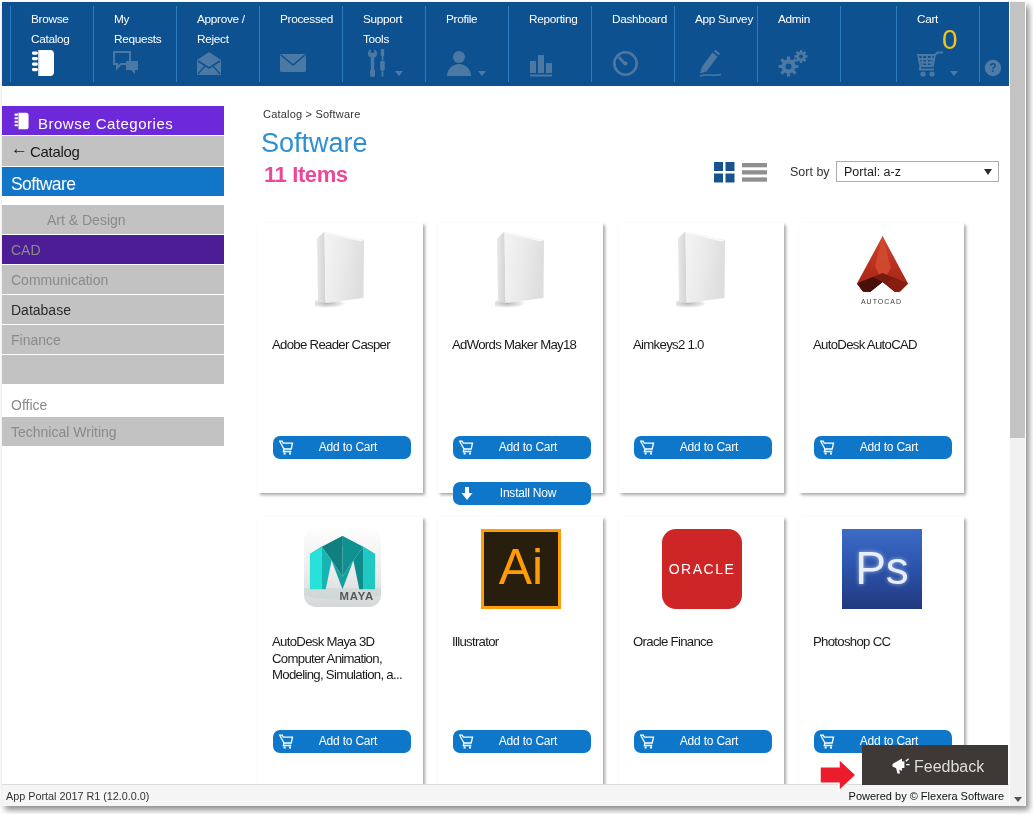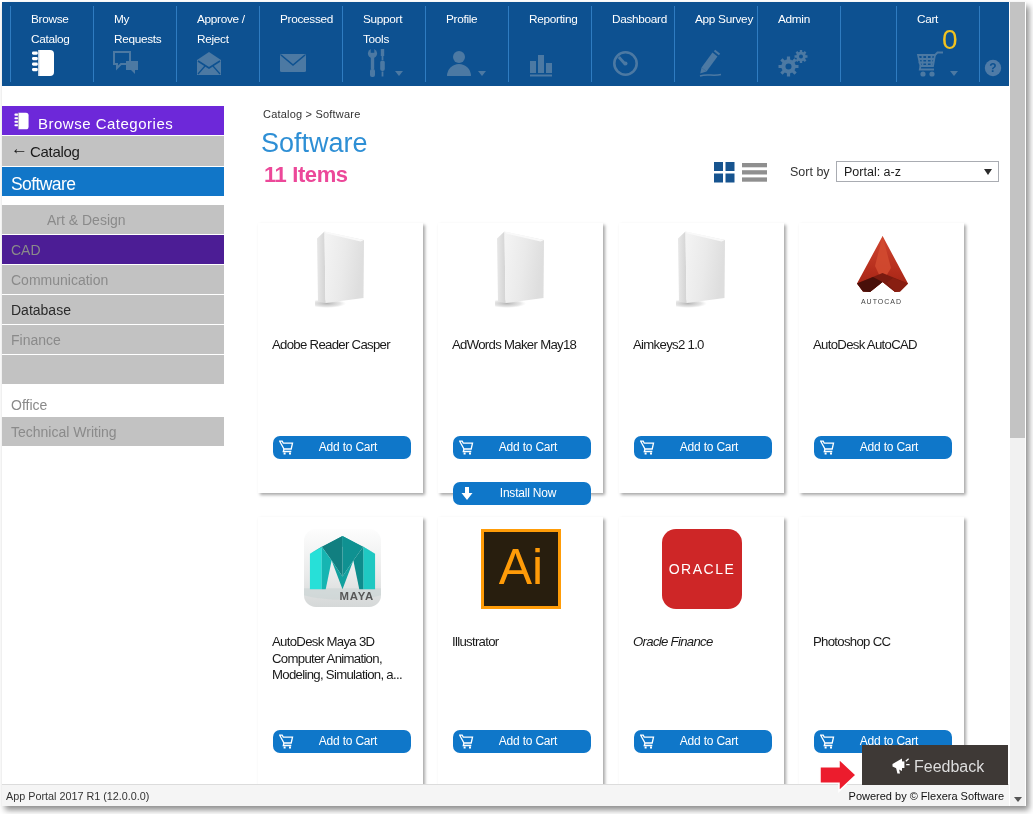--- a/index.html
+++ b/index.html
@@ -400,31 +400,34 @@
               <path d="M5 9 L4.3 11.5 H12.3"></path>
             </g>
             <rect x="4.6" y="12.5" width="2" height="2" fill="#fff"></rect>
             <rect x="10" y="12.5" width="2" height="2" fill="#fff"></rect>
           </svg><span style="margin-left:12px">Add to Cart</span></div>
     </div>
     <div class="card" style="left:617px;top:515px;">
       <div style="position:absolute;left:43px;top:12px;width:80px;height:80px;background:#ce2627;border-radius:14px;">
         <span style="position:absolute;left:50%;top:50%;transform:translate(-50%,-50%);font-size:14px;letter-spacing:1.5px;color:#fff;">ORACLE</span>
       </div>
-      <div class="ctitle" style="top:117px;font-style:italic;">Oracle Finance</div>
+      <div class="ctitle" style="top:117px;">Oracle Finance</div>
       <div class="btn"><svg width="15" height="15" viewBox="0 0 15 15">
             <g stroke="#fff" stroke-width="1.3" fill="none">
               <path d="M0.7 1.2 H3.2 L4.3 3.2 H13.5 L12.2 9 H5 Z"></path>
               <path d="M5 9 L4.3 11.5 H12.3"></path>
             </g>
             <rect x="4.6" y="12.5" width="2" height="2" fill="#fff"></rect>
             <rect x="10" y="12.5" width="2" height="2" fill="#fff"></rect>
           </svg><span style="margin-left:12px">Add to Cart</span></div>
     </div>
     <div class="card" style="left:797px;top:515px;">
+      <div style="position:absolute;left:43px;top:12px;width:80px;height:80px;background:linear-gradient(180deg,#3d6cc4 0%,#2c55ae 45%,#22387e 100%);">
+        <span style="position:absolute;left:50%;top:50%;transform:translate(-50%,-52%);font-size:46px;color:#e8eefc;text-shadow:0 0 4px rgba(255,255,255,0.6);">Ps</span>
+      </div>
       <div class="ctitle" style="top:117px;">Photoshop CC</div>
       <div class="btn"><svg width="15" height="15" viewBox="0 0 15 15">
             <g stroke="#fff" stroke-width="1.3" fill="none">
               <path d="M0.7 1.2 H3.2 L4.3 3.2 H13.5 L12.2 9 H5 Z"></path>
               <path d="M5 9 L4.3 11.5 H12.3"></path>
             </g>
             <rect x="4.6" y="12.5" width="2" height="2" fill="#fff"></rect>
             <rect x="10" y="12.5" width="2" height="2" fill="#fff"></rect>
           </svg><span style="margin-left:12px">Add to Cart</span></div>
     </div>

